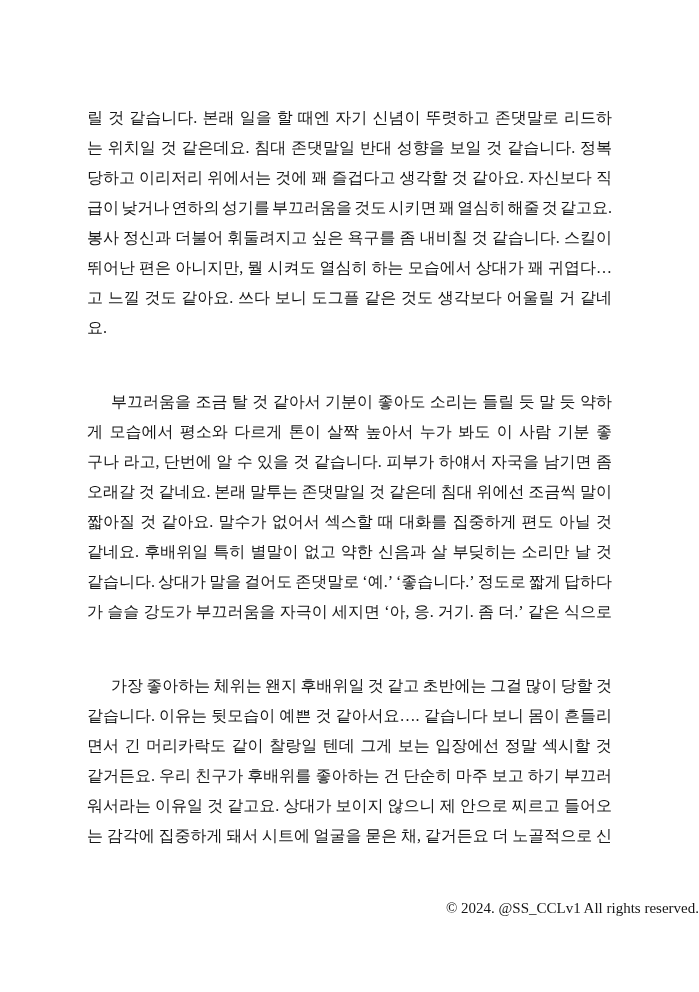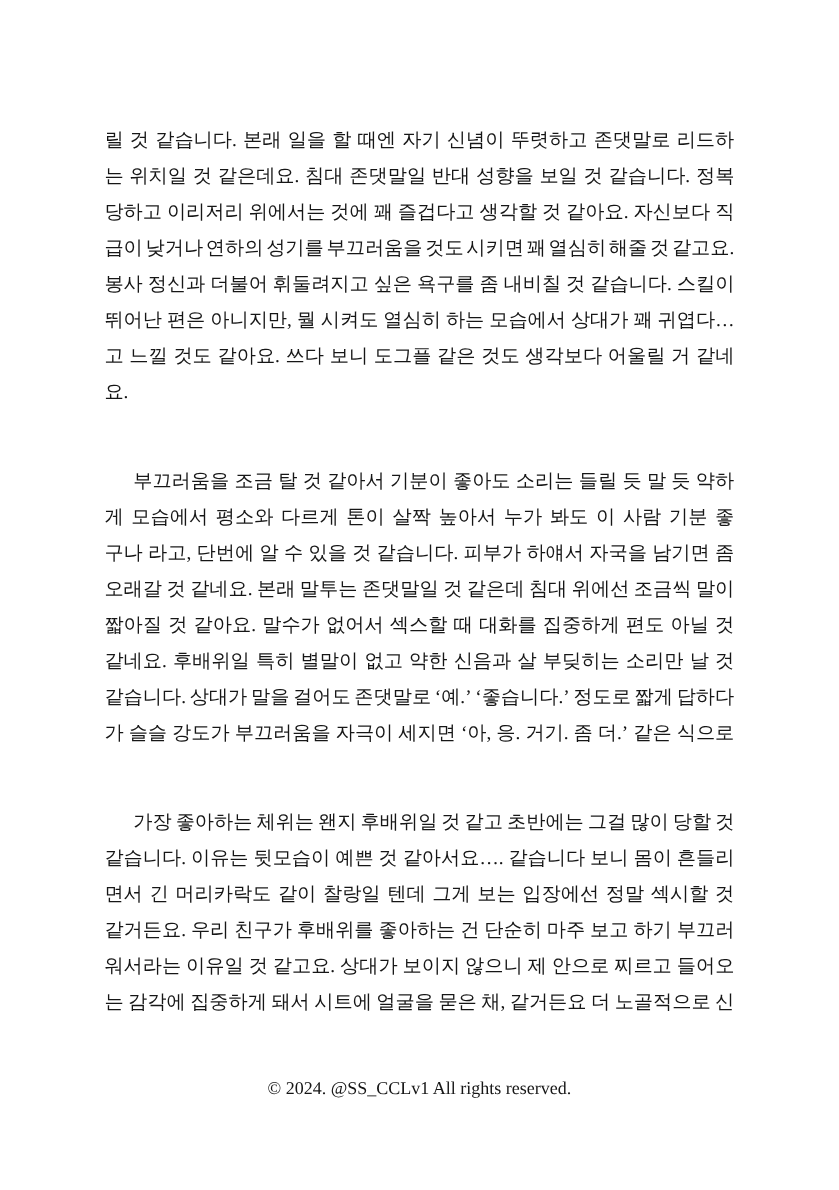--- a/index.html
+++ b/index.html
@@ -46,21 +46,21 @@
   }
   .line.indent {
     padding-left: 24px;
     margin-top: 44px;
   }
   .footer {
     position: absolute;
     left: 0;
     top: 897px;
     width: 699px;
-    text-align: center;
+    text-align: right;
     font-size: 15px;
     line-height: 22px;
     color: #161616;
   }
 </style>
 </head>
 <body>
 
 <div class="page">
   <div class="text-body" id="text-body">

